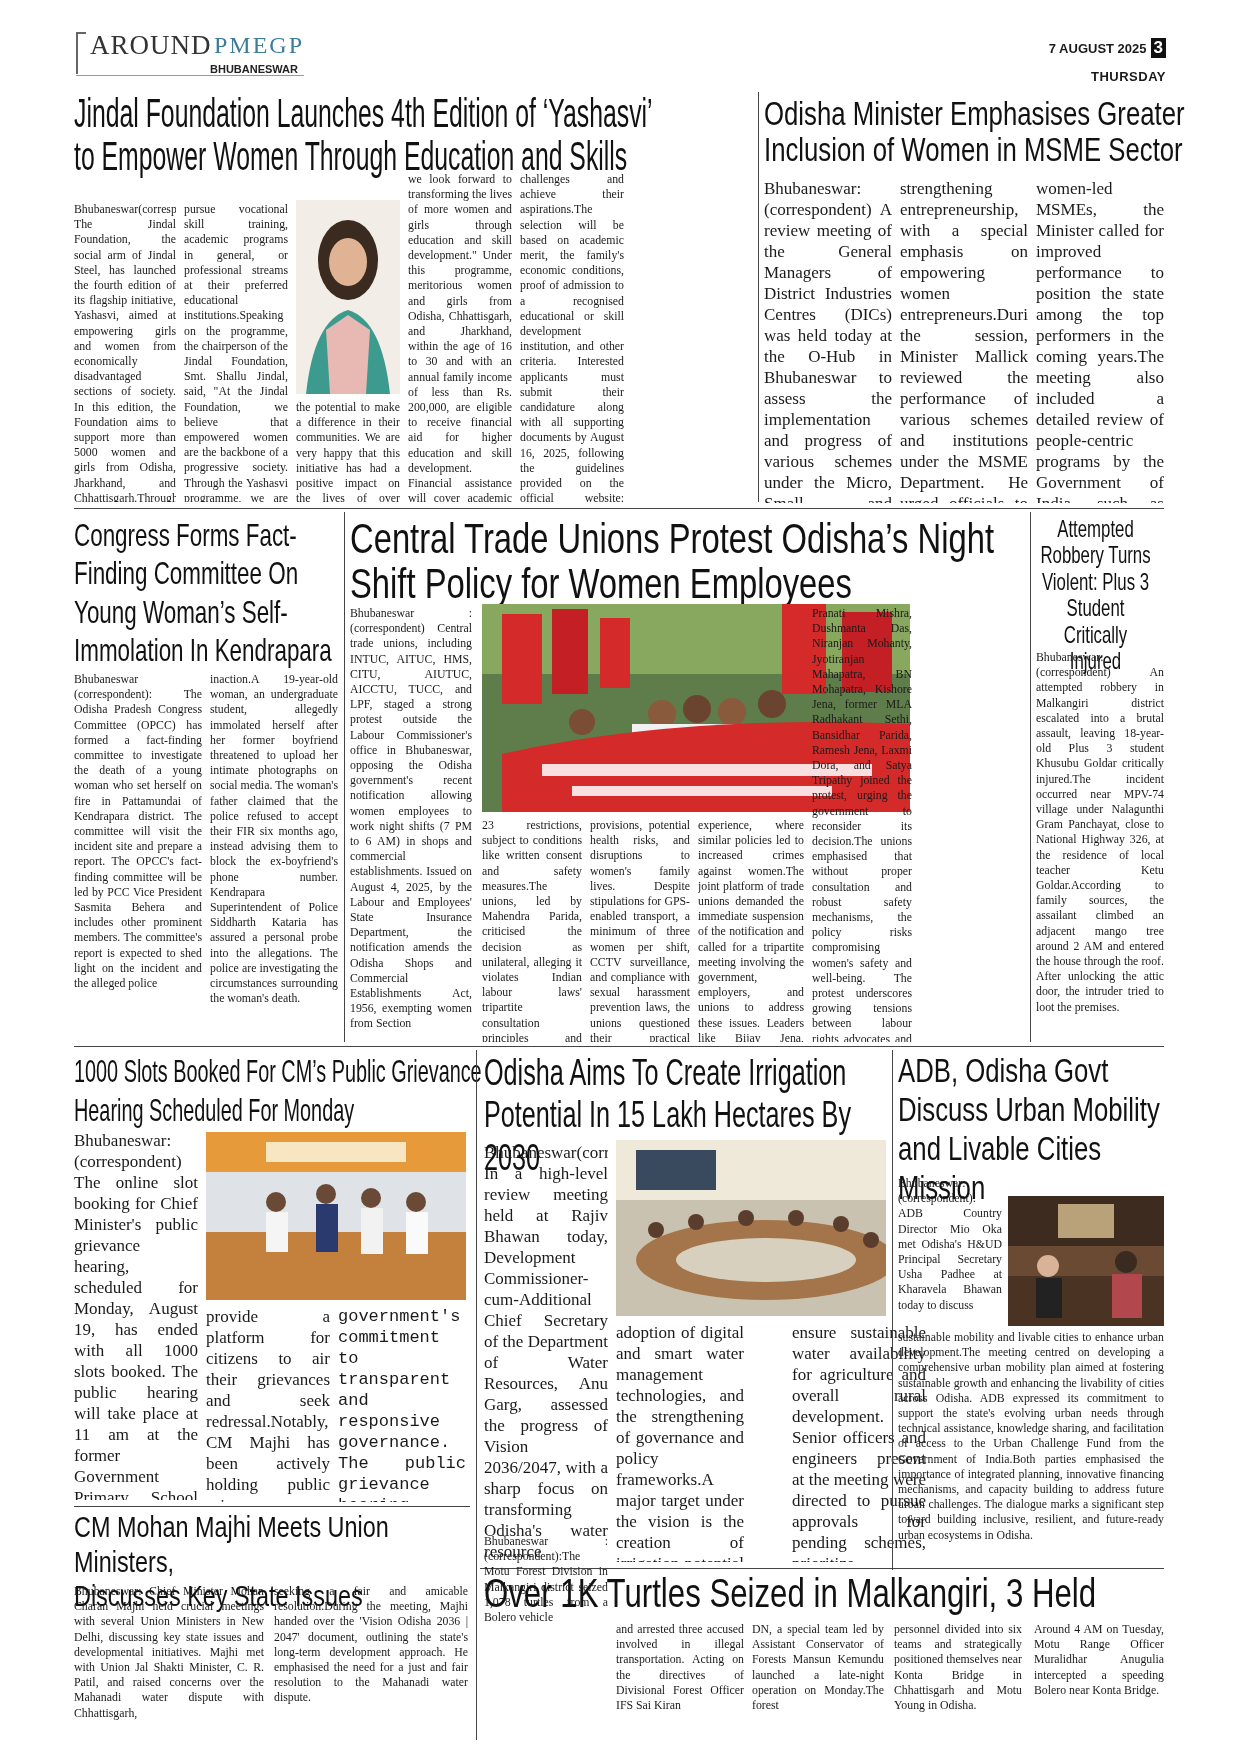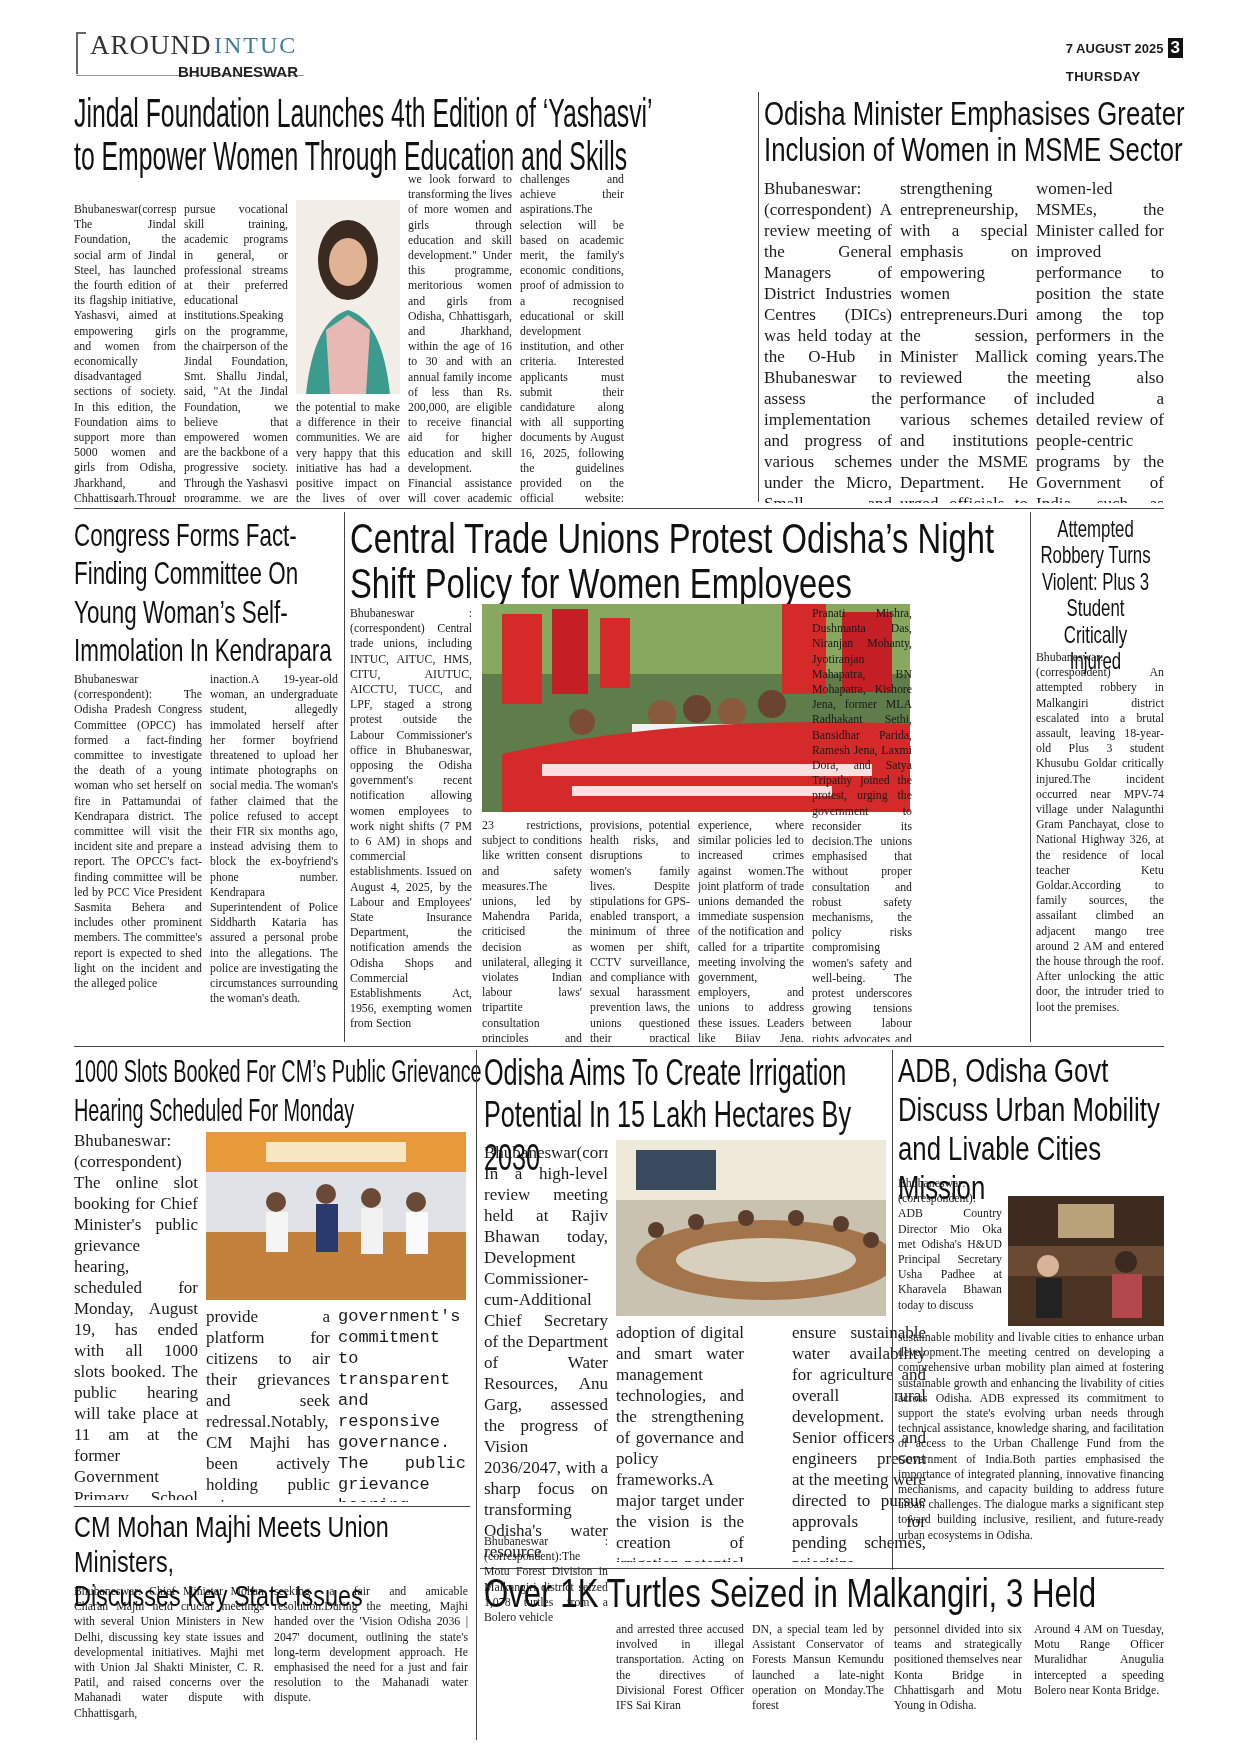--- a/index.html
+++ b/index.html
@@ -2,24 +2,24 @@
 <html><head>
 <meta charset="utf-8">
 <style>
   * { box-sizing: border-box; margin: 0; padding: 0; }
   html, body { width: 1240px; height: 1755px; background: #ffffff; overflow: hidden; }
   body { font-family: "Liberation Serif", serif; color: #1a1a1a; position: relative; }
 
   .masthead-logo { position: absolute; left: 76px; top: 30px; width: 228px; height: 46px; border-bottom: 1px solid #999; }
   .logo-around { position: absolute; left: 14px; top: 0px; font-family: "Liberation Serif", serif; font-size: 27px; letter-spacing: 1px; color: #333; }
   .logo-odisha { position: absolute; left: 138px; top: 2px; font-family: "Liberation Serif", serif; font-size: 24px; letter-spacing: 2px; color: #3c7d9a; }
-  .logo-city { position: absolute; right: 6px; top: 33px; font-family: "Liberation Sans", sans-serif; font-size: 15px; font-weight: bold; color: #222; }
+  .logo-city { position: absolute; right: 6px; top: 33px; font-family: "Liberation Sans", sans-serif; font-size: 11px; font-weight: bold; color: #222; }
   .logo-bracket { position: absolute; left: 0; top: 2px; width: 10px; height: 42px; border-left: 2px solid #666; border-top: 2px solid #666; }
 
-  .date-block { position: absolute; right: 57px; top: 38px; font-family: "Liberation Sans", sans-serif; font-weight: bold; font-size: 13px; text-align: left; }
+  .date-block { position: absolute; right: 74px; top: 38px; font-family: "Liberation Sans", sans-serif; font-weight: bold; font-size: 13px; text-align: right; }
   .date-line { display: flex; align-items: center; justify-content: flex-end; gap: 4px; }
   .page-num { display: inline-block; background: #111; color: #fff; font-size: 17px; padding: 0 3px; line-height: 20px; }
   .weekday { font-size: 13px; margin-top: 11px; letter-spacing: 0.5px; }
 
   .headline { position: absolute; font-family: "Liberation Sans", sans-serif; transform-origin: left top; line-height: 1.08; color: #111; }
   .narrow { transform: scaleX(0.62); }
   .narrow2 { transform: scaleX(0.7); }
   .narrow3 { transform: scaleX(0.78); }
 
   .col { position: absolute; font-size: 17px; line-height: 21px; text-align: justify; color: #1a1a1a; overflow: hidden; }
@@ -30,21 +30,21 @@
 
   .photo { position: absolute; overflow: hidden; }
   .photo svg { width: 100%; height: 100%; display: block; }
 </style>
 </head>
 <body>
 
 <div class="masthead-logo">
   <div class="logo-bracket"></div>
   <span class="logo-around">AROUND</span>
-  <span class="logo-odisha">INTUC</span>
+  <span class="logo-odisha">PMEGP</span>
   <span class="logo-city">BHUBANESWAR</span>
 </div>
 <div class="date-block">
   <div class="date-line">
     <span>7 AUGUST 2025</span>
     <span class="page-num">3</span>
   </div>
   <div class="weekday">THURSDAY</div>
 </div>
 

